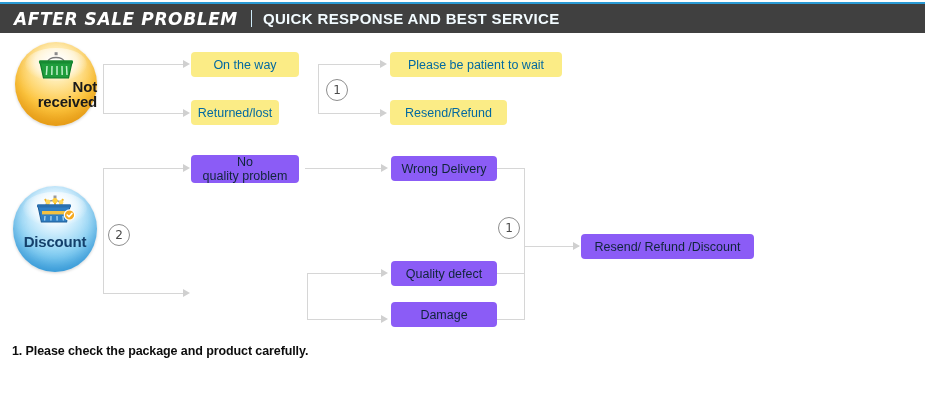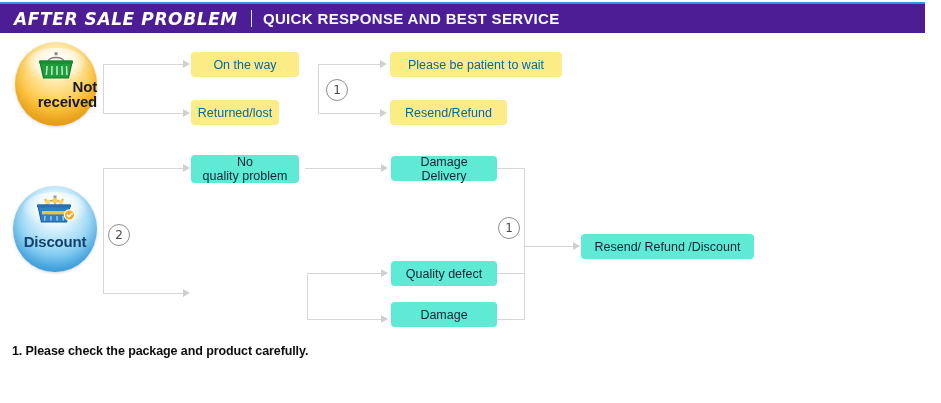--- a/index.html
+++ b/index.html
@@ -20,21 +20,21 @@
     overflow: hidden;
   }
 
   
   .banner {
     position: absolute;
     left: 0;
     top: 2px;
     width: 925px;
     height: 31px;
-    background: #4c1d95;
+    background: #404040;
     border-top: 2px solid #2a9ad4;
     box-sizing: border-box;
     display: flex;
     align-items: center;
     padding-left: 14px;
   }
   .banner-title {
     color: #ffffff;
     font-size: 17px;
     font-weight: 700;
@@ -133,21 +133,21 @@
     align-items: center;
     justify-content: center;
     text-align: center;
     border-radius: 4px;
     font-size: 12.5px;
     color: #0369a1;
     line-height: 1.12;
     padding: 0 8px;
   }
   .box.yellow { background: #fbec86; }
-  .box.blue   { background: #5eead4; color: #10253a; }
+  .box.blue   { background: #8b5cf6; color: #10253a; }
 
   
   .ln {
     position: absolute;
     background: #d6d6d6;
   }
   .ln.h { height: 1px; }
   .ln.v { width: 1px; }
   .arrow {
     position: absolute;
@@ -281,21 +281,21 @@
 
   <div class="ln h" style="left:305px; top:168px; width:76px;"></div>
   <div class="arrow" style="left:381px; top:164px;"></div>
 
   <div class="ln v" style="left:307px; top:273px; height:46px;"></div>
   <div class="ln h" style="left:307px; top:273px; width:74px;"></div>
   <div class="arrow" style="left:381px; top:269px;"></div>
   <div class="ln h" style="left:307px; top:319px; width:74px;"></div>
   <div class="arrow" style="left:381px; top:315px;"></div>
 
-  <div class="box blue" style="left:391px; top:156px; width:106px; height:25px;">Damage Delivery</div>
+  <div class="box blue" style="left:391px; top:156px; width:106px; height:25px;">Wrong Delivery</div>
   <div class="box blue" style="left:391px; top:261px; width:106px; height:25px;">Quality defect</div>
   <div class="box blue" style="left:391px; top:302px; width:106px; height:25px;">Damage</div>
 
   <div class="ln h" style="left:497px; top:168px; width:28px;"></div>
   <div class="ln h" style="left:497px; top:273px; width:28px;"></div>
   <div class="ln h" style="left:497px; top:319px; width:28px;"></div>
   <div class="ln v" style="left:524px; top:168px; height:152px;"></div>
   <div class="ln h" style="left:524px; top:246px; width:55px;"></div>
   <div class="arrow" style="left:573px; top:242px;"></div>
   <div class="marker" style="left:498px; top:217px;">

